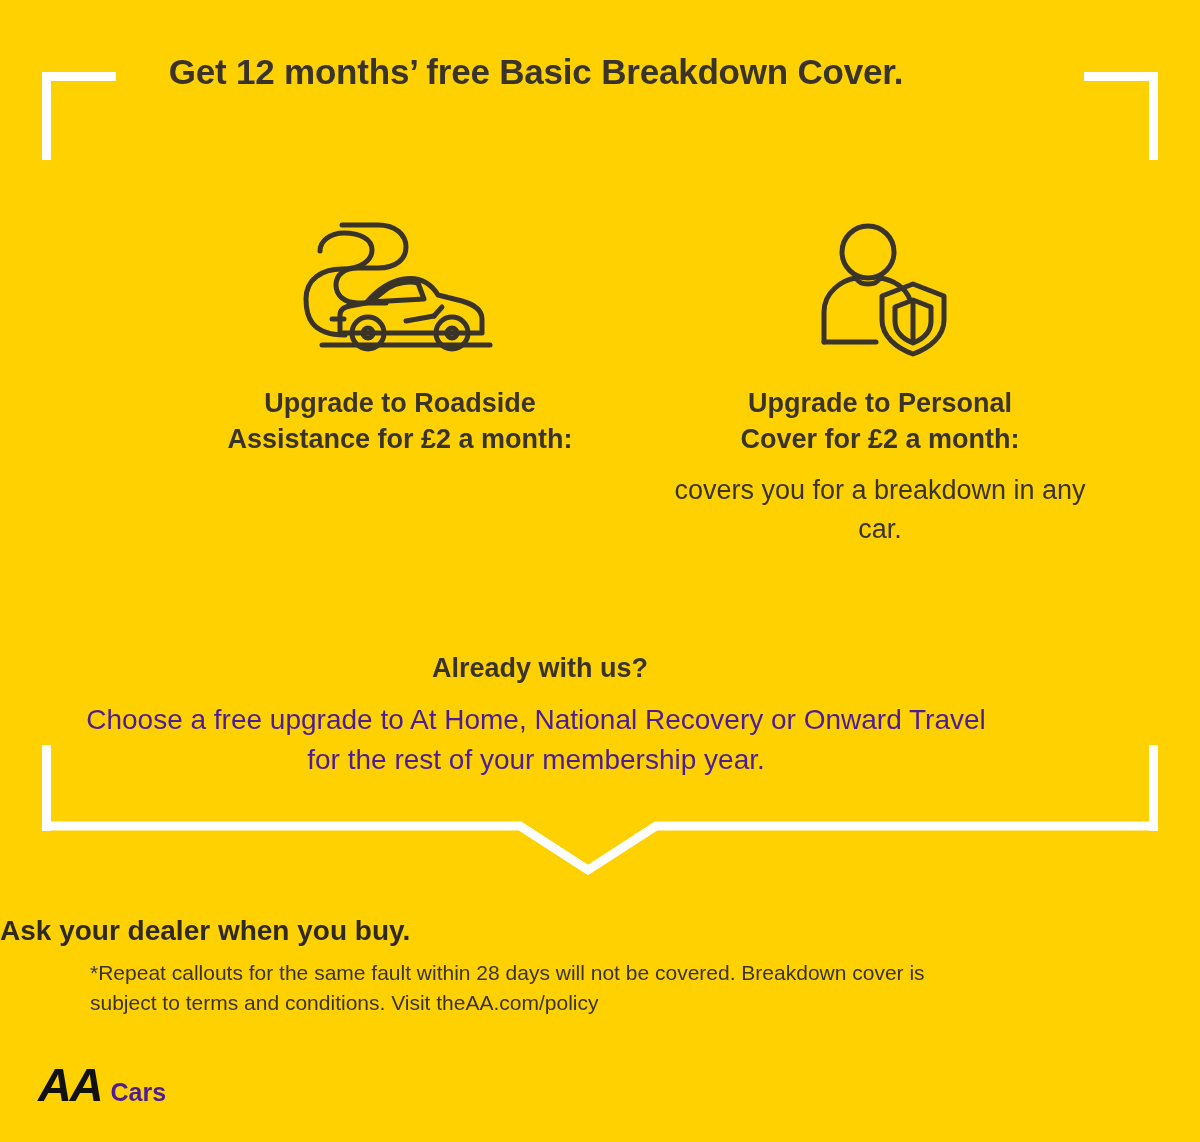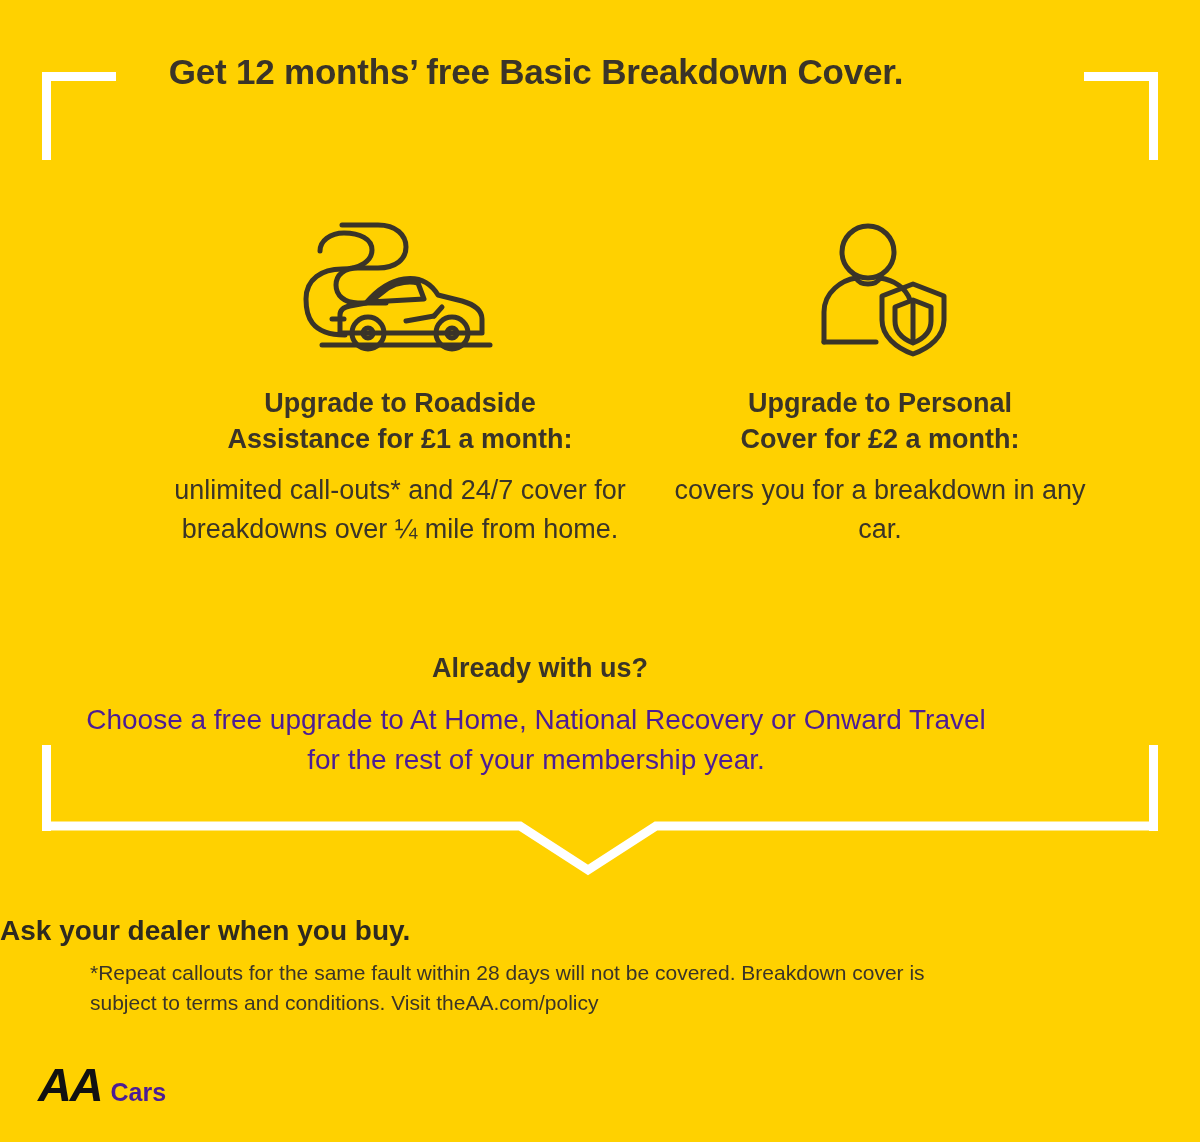--- a/index.html
+++ b/index.html
@@ -210,23 +210,22 @@
           <path d="M22 130 L190 130"></path>
 
           <circle cx="68" cy="118" r="16"></circle>
           <circle cx="68" cy="118" r="5"></circle>
           <circle cx="152" cy="118" r="16"></circle>
           <circle cx="152" cy="118" r="5"></circle>
         </svg>
       </div>
       <div class="col-title">
         <span>Upgrade to Roadside</span><br>
-        <span>Assistance for £1 a month:</span>
-      </div>
-      <div class="col-body">unlimited call-outs* and 24/7 cover for breakdowns over ¼ mile from home.</div>
+        <span>Assistance for £2 a month:</span>
+      </div>
     </div>
 
     <div class="col col-right">
       <div class="icon-wrap">
         <svg width="140" height="140" viewBox="0 0 140 140" fill="none" stroke="#3A3428" stroke-width="5" stroke-linecap="round" stroke-linejoin="round">
 
           <circle cx="58" cy="32" r="26"></circle>
 
           <path d="M14 122 L14 92 C14 72 32 60 46 58
                    C50 66 66 66 70 58 C84 60 96 68 100 80"></path>

